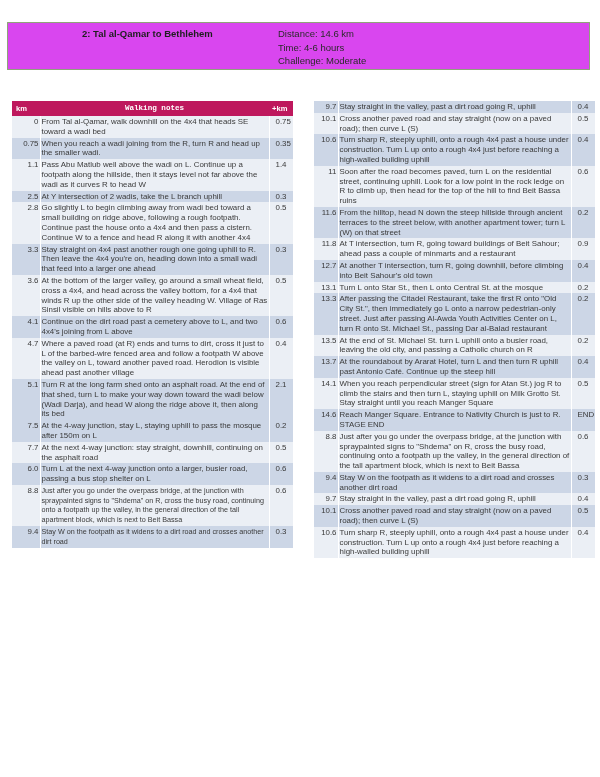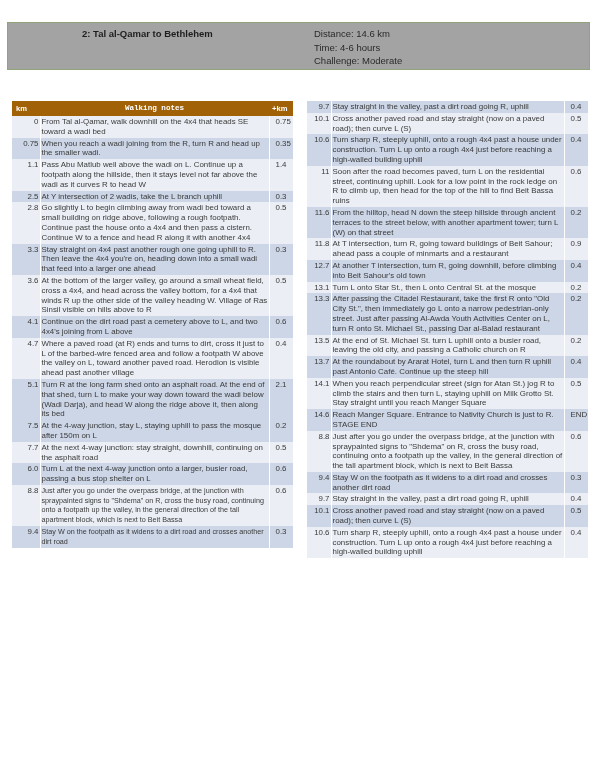--- a/index.html
+++ b/index.html
@@ -1,31 +1,31 @@
 <!DOCTYPE html>
 <html><head>
 <meta charset="utf-8">
 <style>
   html, body { margin:0; padding:0; background:#ffffff; }
   body { width:600px; height:777px; position:relative; overflow:hidden;
          font-family: "Liberation Sans", sans-serif; color:#2f2f2f; }
   .banner { position:absolute; left:7px; top:22px; width:583px; height:48px;
-            background:#a3a3a3; border:1px solid #8fa47a; box-sizing:border-box; }
+            background:#d946ef; border:1px solid #8fa47a; box-sizing:border-box; }
   .banner .title { position:absolute; left:74px; top:5px; font-size:9.5px; font-weight:bold; color:#1e1e1e; }
   .banner .meta { position:absolute; left:270px; top:4px; font-size:9.5px; line-height:13.5px; color:#2a2a2a; }
-  .banner .meta div { white-space:nowrap;margin-left:36px; }
+  .banner .meta div { white-space:nowrap; }
 
   table { position:absolute; border-collapse:collapse; table-layout:fixed;
           font-size:7.9px; line-height:9.8px; color:#3a3a3a; }
   #tbl-left { left:12px; top:101px; width:281px; }
-  #tbl-right { left:307px; top:101px; width:281px; }
+  #tbl-right { left:314px; top:101px; width:281px; }
   col.c-km { width:28px; }
   col.c-plus { width:24px; }
   #tbl-right col.c-km { width:24px; }
-  th { background:#a16207; color:#ffffff; font-weight:bold; font-size:7.6px; height:15px; padding:0 3px; }
+  th { background:#be185d; color:#ffffff; font-weight:bold; font-size:7.6px; height:15px; padding:0 3px; }
   th.th-notes { text-align:center;font-family:Liberation Mono, monospace; }
   th.th-km { text-align:left; padding-left:4px; }
   th.th-plus { text-align:left; padding-left:3px; }
   td { vertical-align:top; padding:1px 1px 1px 1px; border-right:1px solid #ffffff; }
   td.km { text-align:right; padding-right:1px; }
   td.plus { padding-left:6px;margin-top:11px; }
   tr.even td { background:#ccd6e6; }
   tr.odd td { background:#ebeff5; }
   tr td:last-child { border-right:none; }
 </style>

